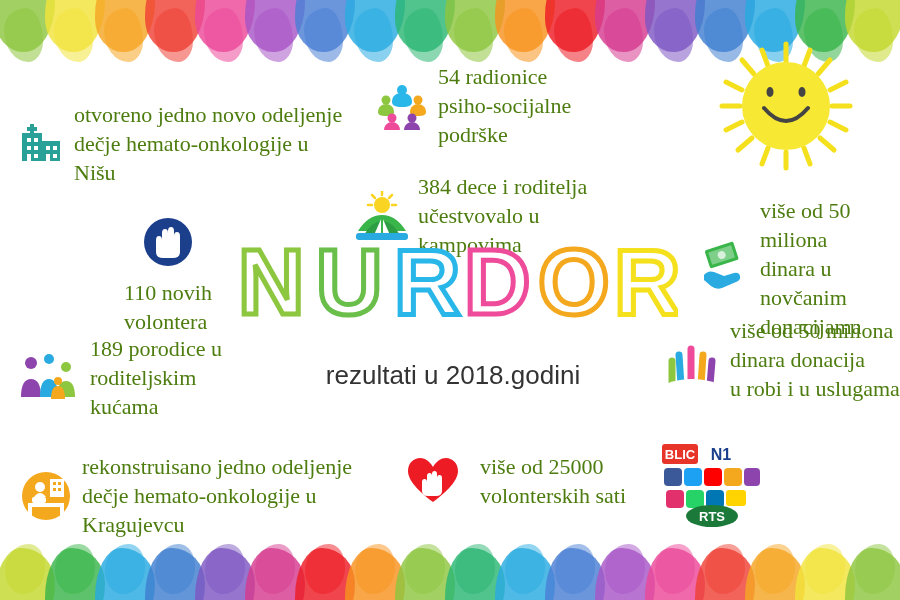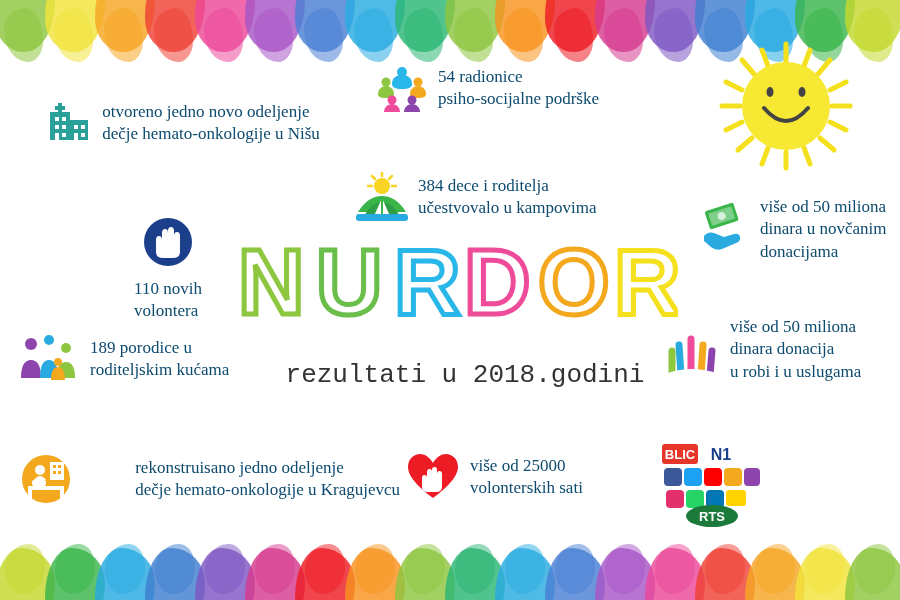--- a/index.html
+++ b/index.html
@@ -71,43 +71,43 @@
     align-items: center;
     gap: 10px;
   }
   .item .icon {
     flex: 0 0 auto;
     display: flex;
     align-items: center;
     justify-content: center;
   }
   .item .text {
-    font-size: 17px;
+    font-size: 22px;
     line-height: 1.32;
-    color: #0c4a6e;
+    color: #4d7c0f;
     white-space: pre-line;
   }
 
   
   .wordmark {
     position: absolute;
     left: 228px;
     top: 238px;
     width: 450px;
     height: 100px;
   }
   .tagline {
     position: absolute;
-    left: 240px;
+    left: 228px;
     top: 360px;
     width: 450px;
     text-align: center;
     font-size: 26px;
     color: #333333;
-    font-family: Liberation Mono, monospace;
+    font-family: Liberation Sans, sans-serif;
   }
 </style>
 </head>
 <body>
 
 <div class="canvas">
 
   <div class="rainbow-band top" id="band-top">
       <div class="blob" style="color: rgb(142, 198, 63);"></div>
       <div class="blob" style="color: rgb(242, 227, 60);"></div>
@@ -319,21 +319,21 @@
         <rect x="33" y="13" width="3" height="3" fill="#f4a81d"></rect>
         <rect x="38" y="13" width="3" height="3" fill="#f4a81d"></rect>
         <rect x="33" y="19" width="3" height="3" fill="#f4a81d"></rect>
         <rect x="38" y="19" width="3" height="3" fill="#f4a81d"></rect>
       </svg>
     </span>
     <span class="text">rekonstruisano jedno odeljenje
 dečje hemato-onkologije u Kragujevcu</span>
   </div>
 
-  <div class="item" style="left:406px; top:452px; width:220px;">
+  <div class="item" style="left:406px; top:452px; width:220px;justify-content:space-between;">
     <span class="icon">
       <svg width="54" height="50" viewBox="0 0 54 50">
         <path d="M27 46 C8 32 2 22 2 15 C2 7 8 2 14 2 C20 2 25 7 27 11 C29 7 34 2 40 2 C46 2 52 7 52 15 C52 22 46 32 27 46z" fill="#ed1c24"></path>
         <path d="M16 40 L16 26 q0-3 2.5-3 t2.5 3 l0 4 0-10 q0-3 2.5-3 t2.5 3 l0 10 0-12 q0-3 2.5-3 t2.5 3 l0 12 0-8 q0-3 2.5-3 t2.5 3 l0 13 q0 5-6 5 l-8 0 q-6 0-6-5z" fill="#ffffff"></path>
       </svg>
     </span>
     <span class="text">više od 25000
 volonterskih sati</span>
   </div>
 

